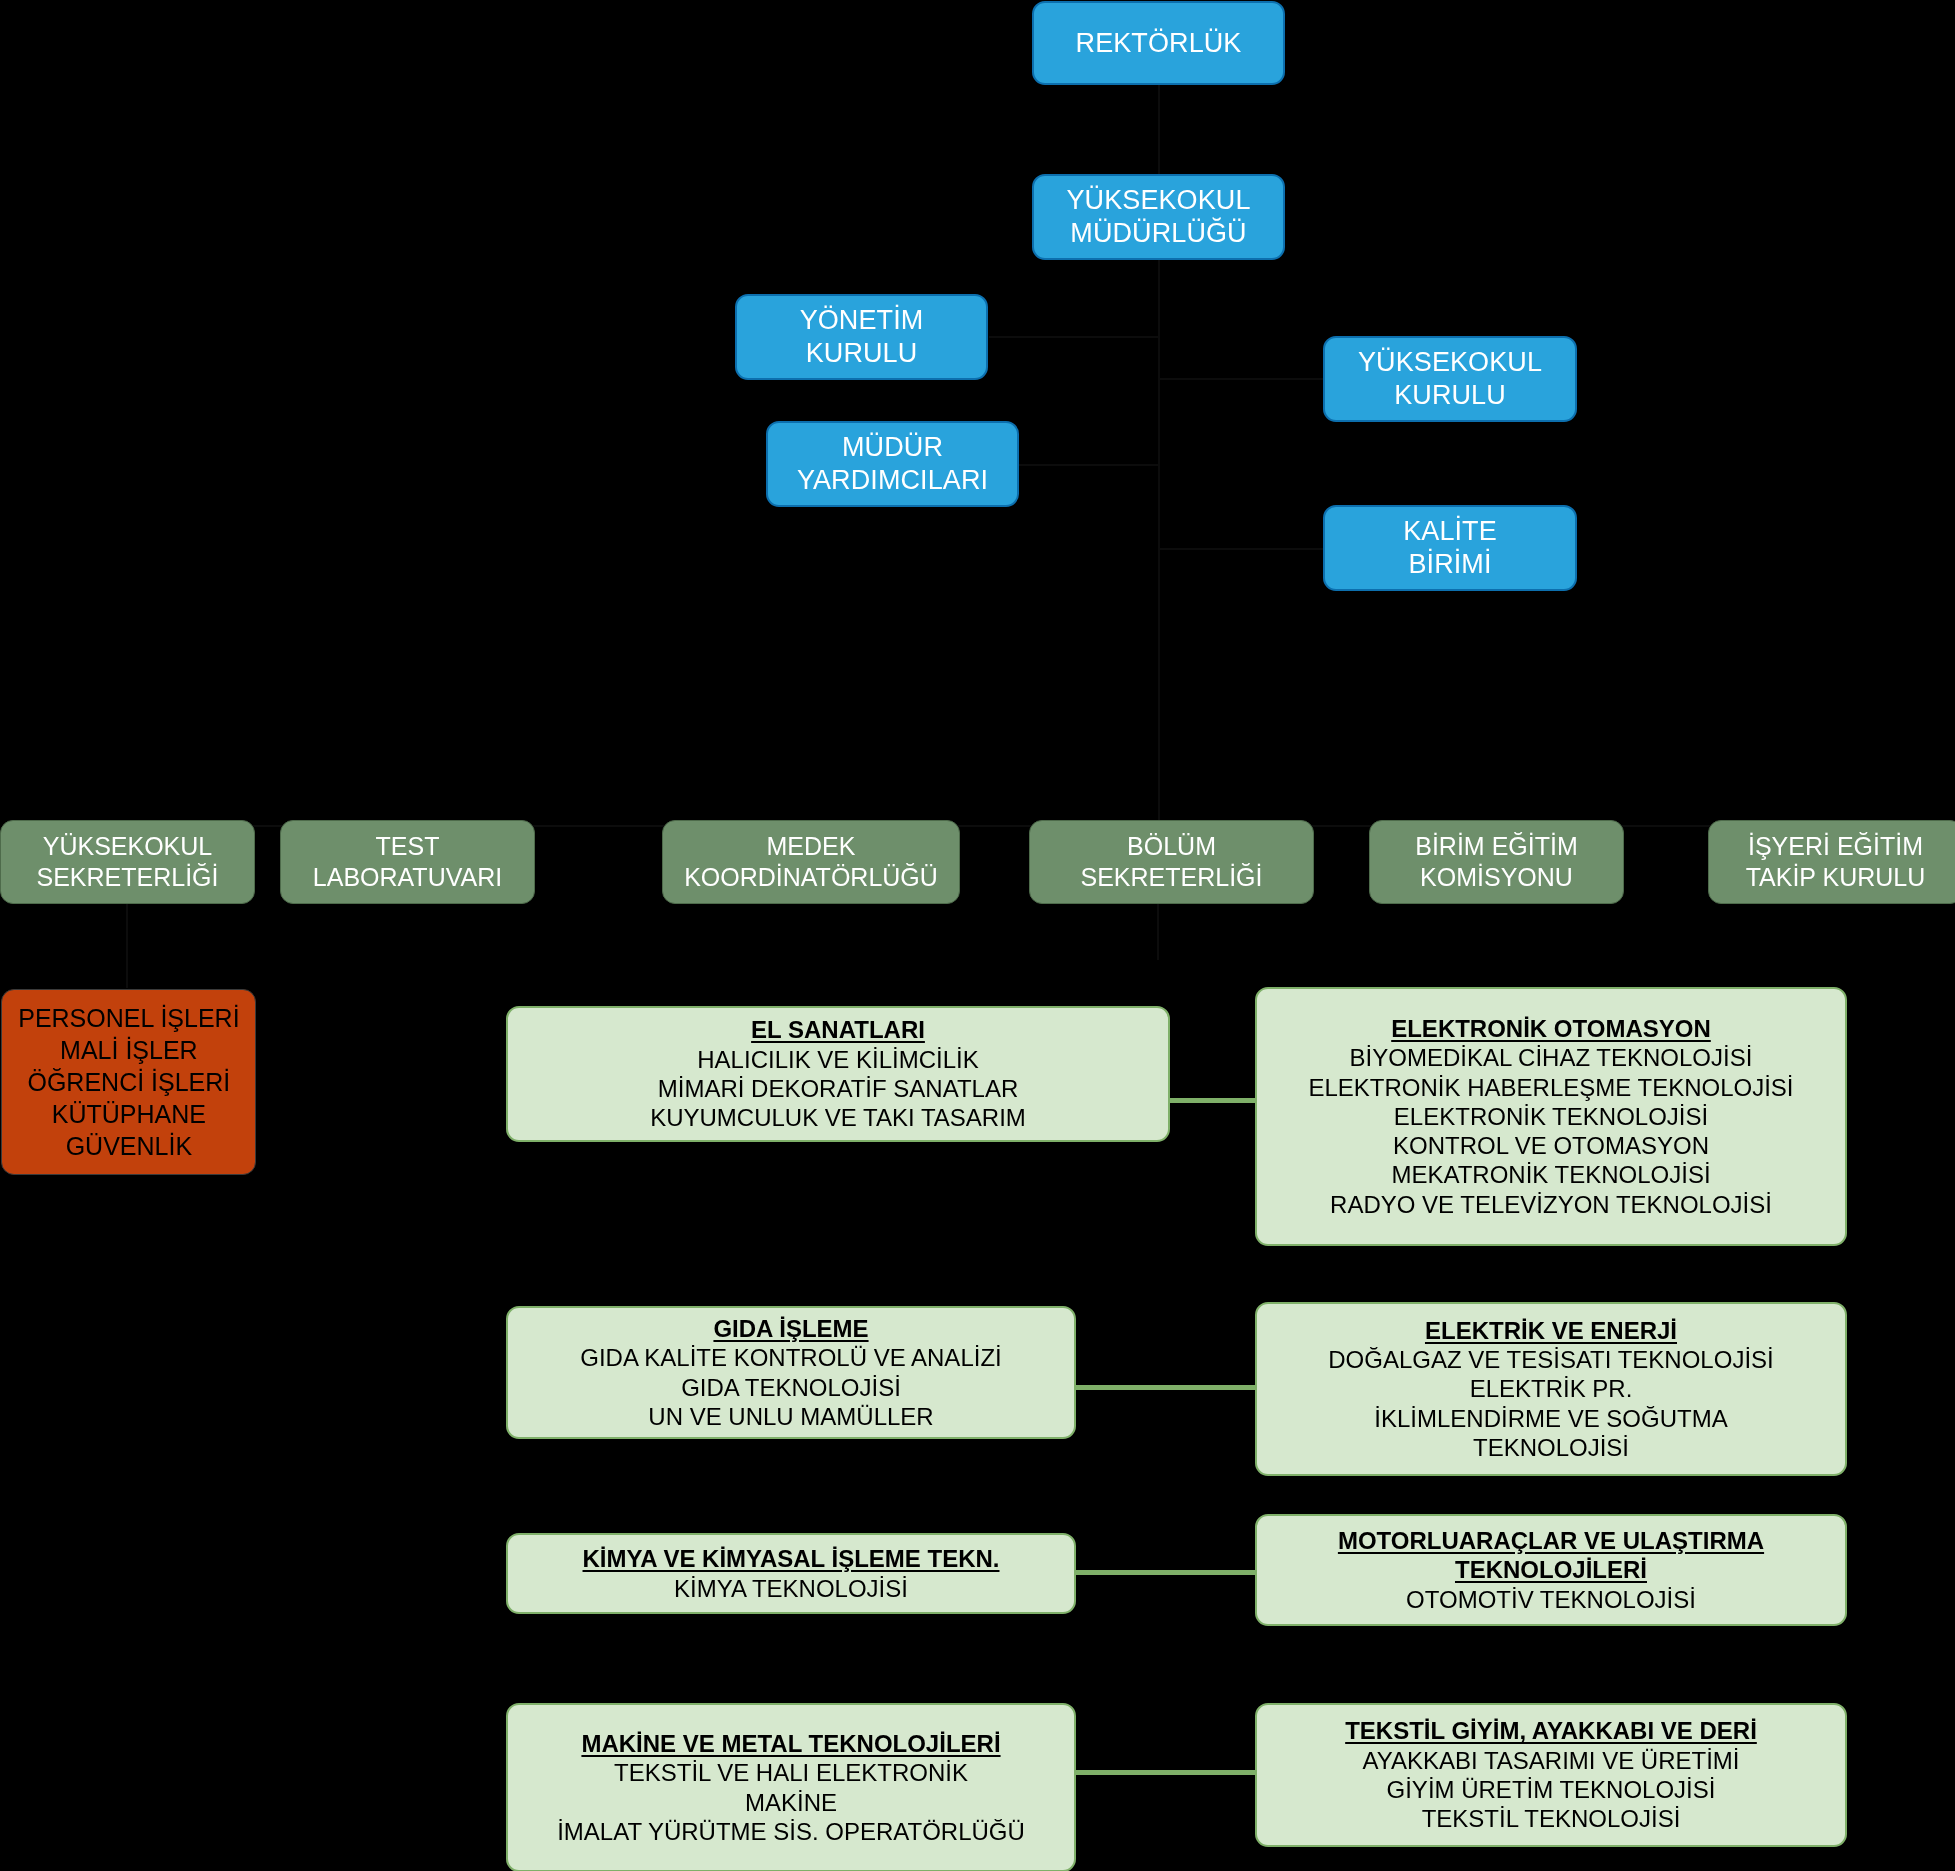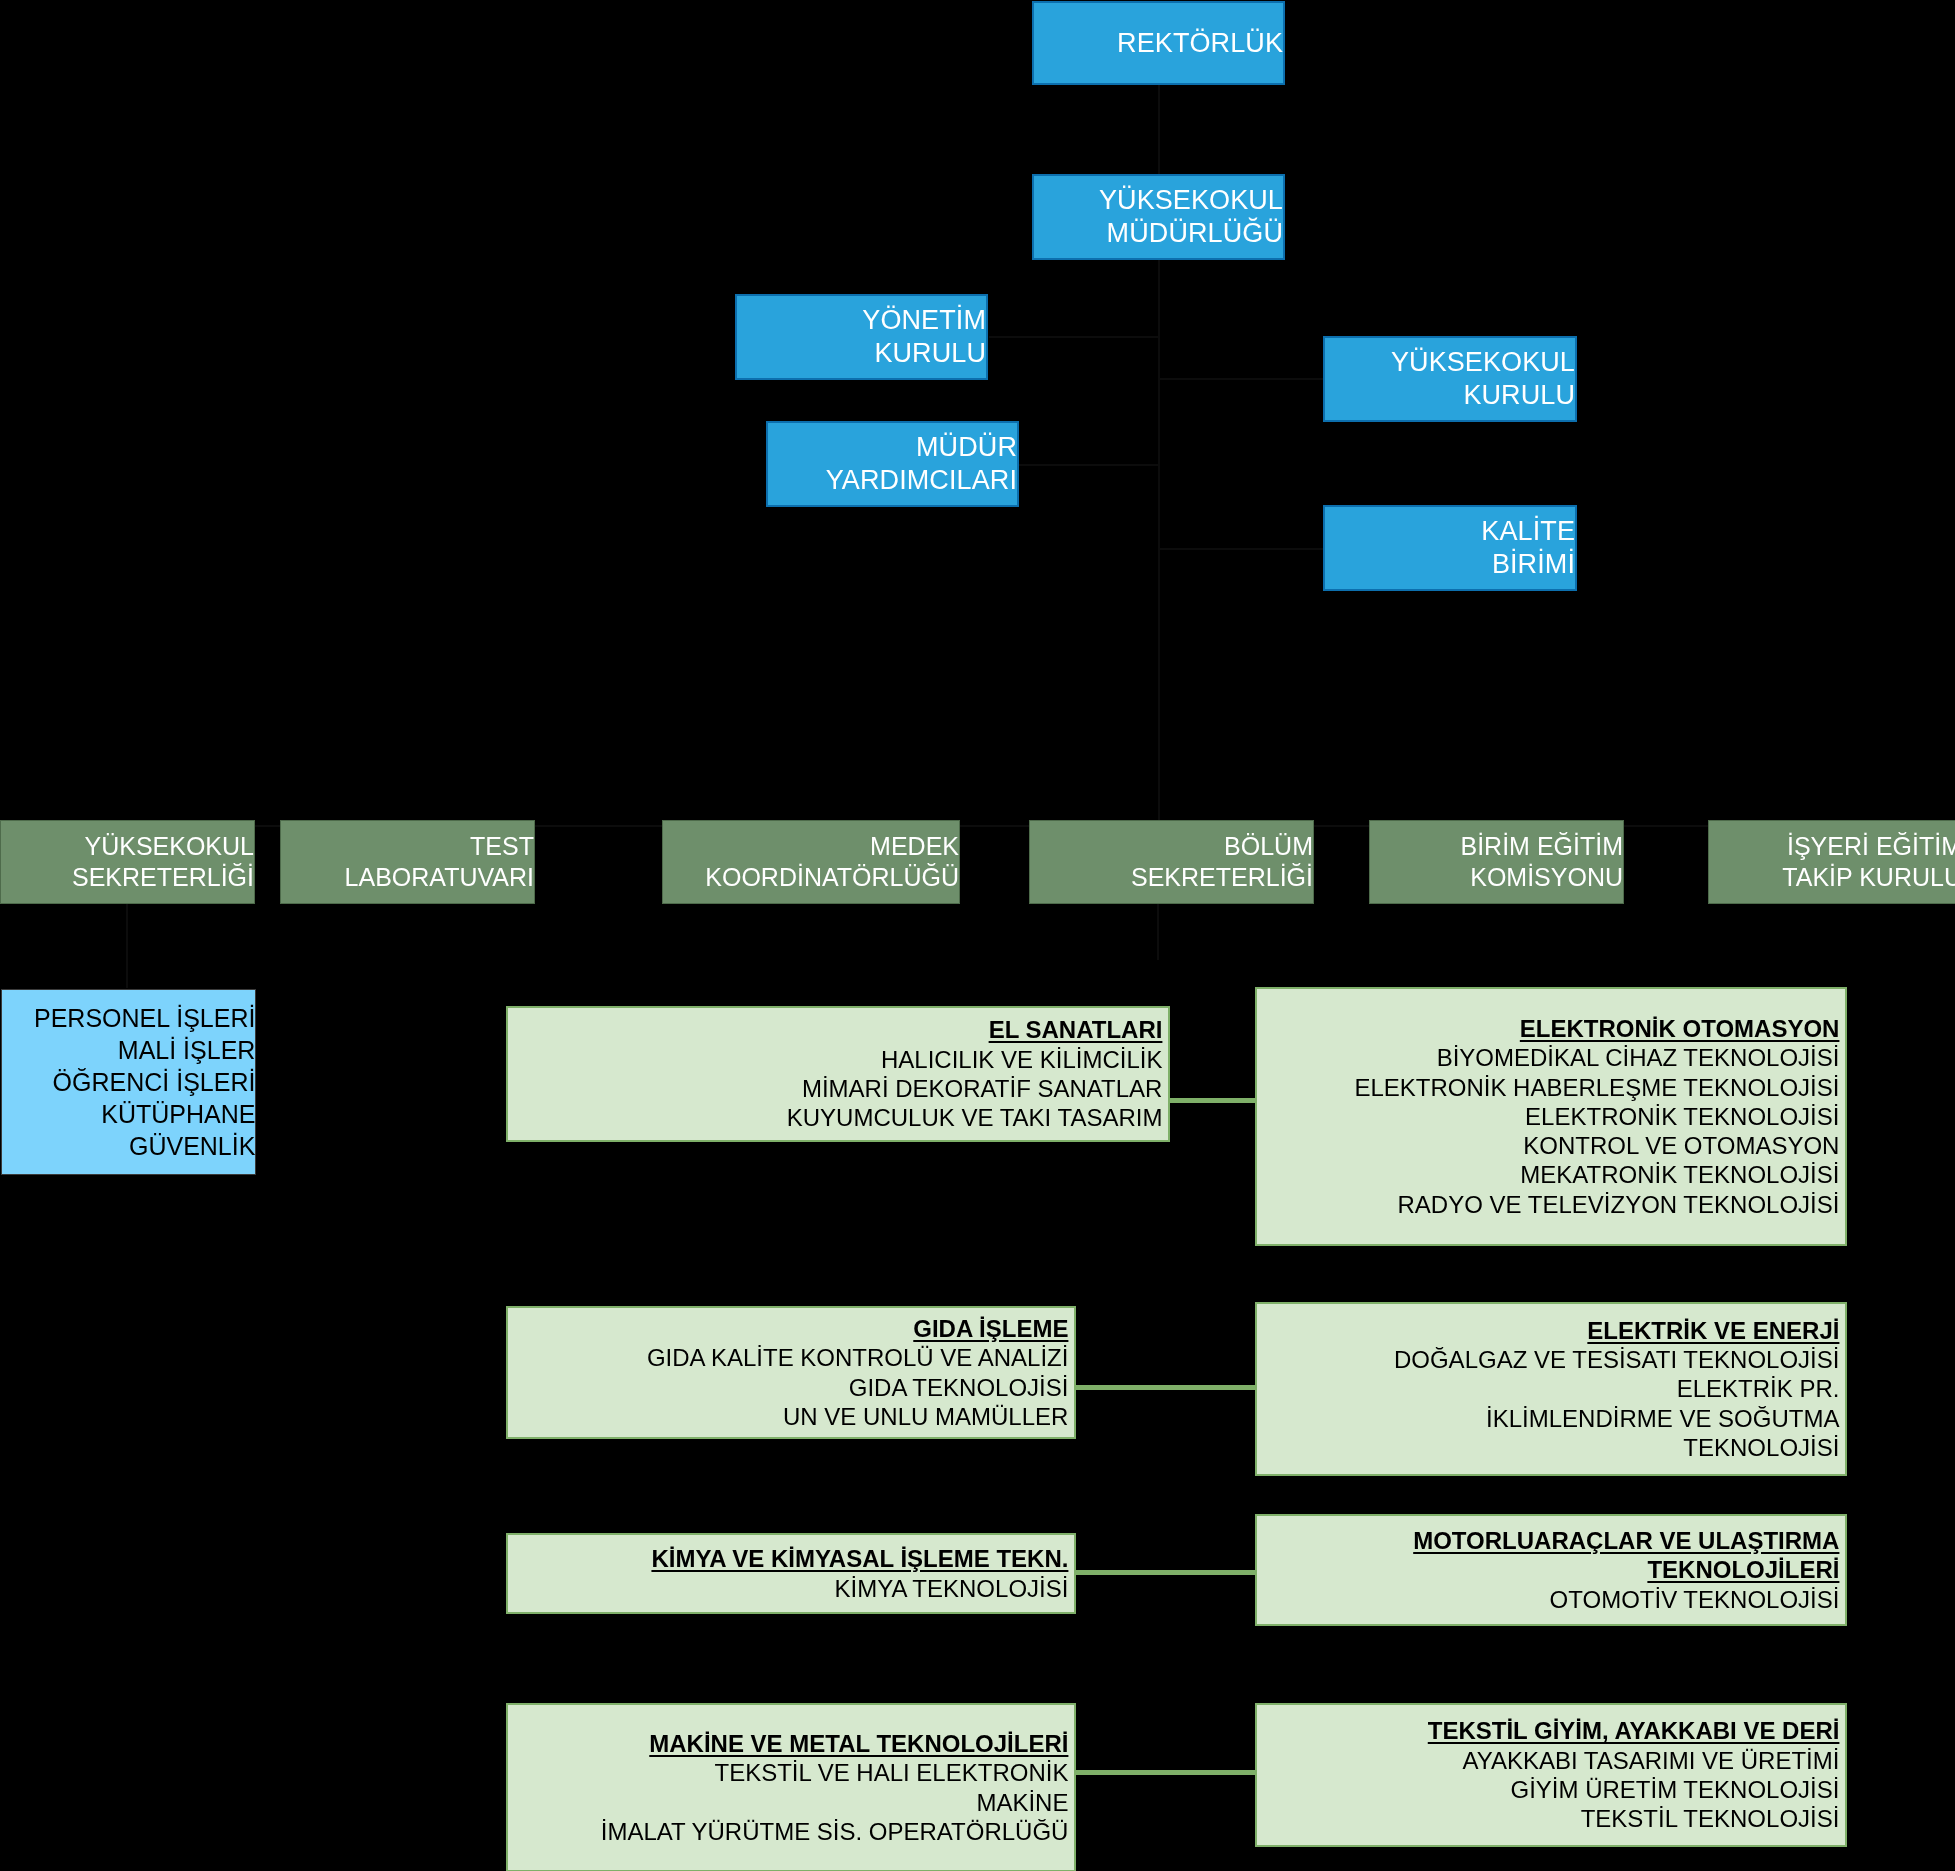--- a/index.html
+++ b/index.html
@@ -13,44 +13,45 @@
     height: 1871px;
     background: #000000;
     font-family: "Liberation Sans", sans-serif;
     overflow: hidden;
   }
   .node {
     position: absolute;
     box-sizing: border-box;
     display: flex;
     flex-direction: column;
-    align-items: flex-end;
+    align-items: center;
     justify-content: center;
     text-align: center;
+    border-radius: 13px;
   }
   
   .blue {
     background: #29A3DC;
     border: 2.1px solid #0C6FAE;
     color: #FFFFFF;
     font-size: 27px;
     line-height: 1.22;
     letter-spacing: 0.1px;
   }
   
   .darkgreen {
     background: #6E8F6B;
     border: 1.4px solid #4E6B4B;
     color: #FFFFFF;
     font-size: 25px;
     line-height: 1.25;
   }
   
   .white {
-    background: #7dd3fc;
+    background: #c2410c;
     border: 1.4px solid #3A3A3A;
     color: #000000;
     font-size: 25px;
     line-height: 1.28;
   }
   
   .lightgreen {
     background: #D6E8CE;
     border: 2.1px solid #7FB069;
     color: #000000;

